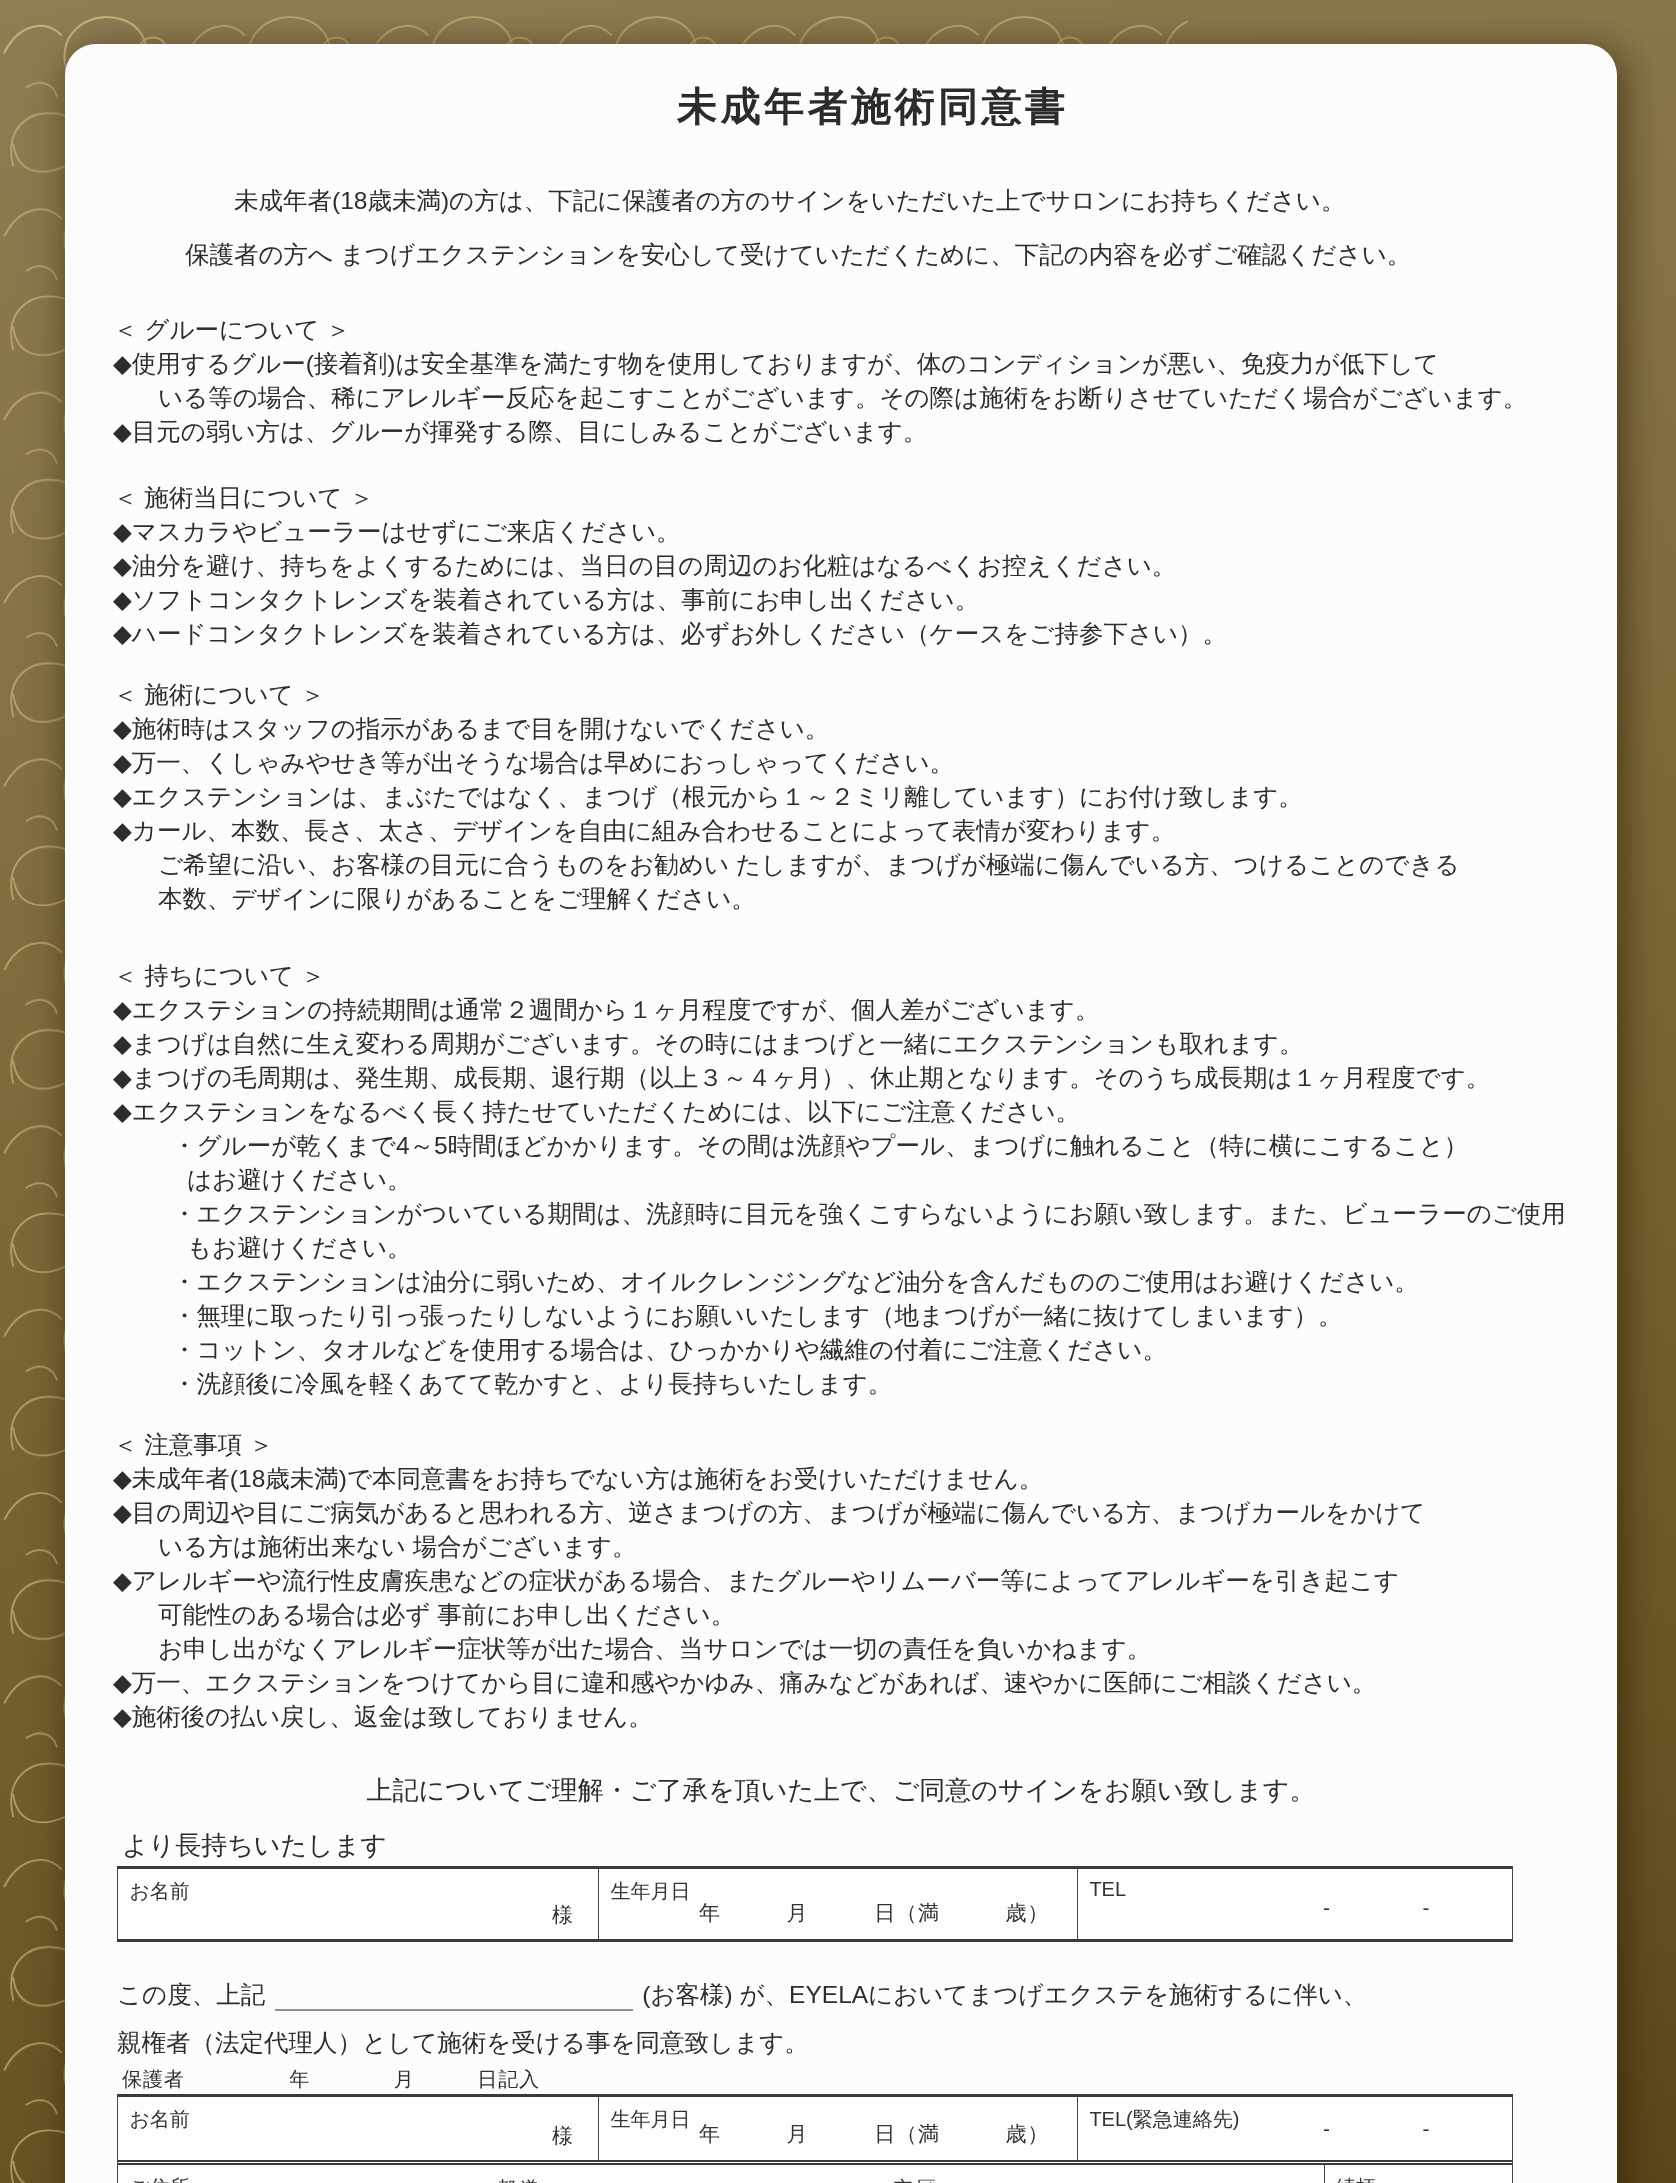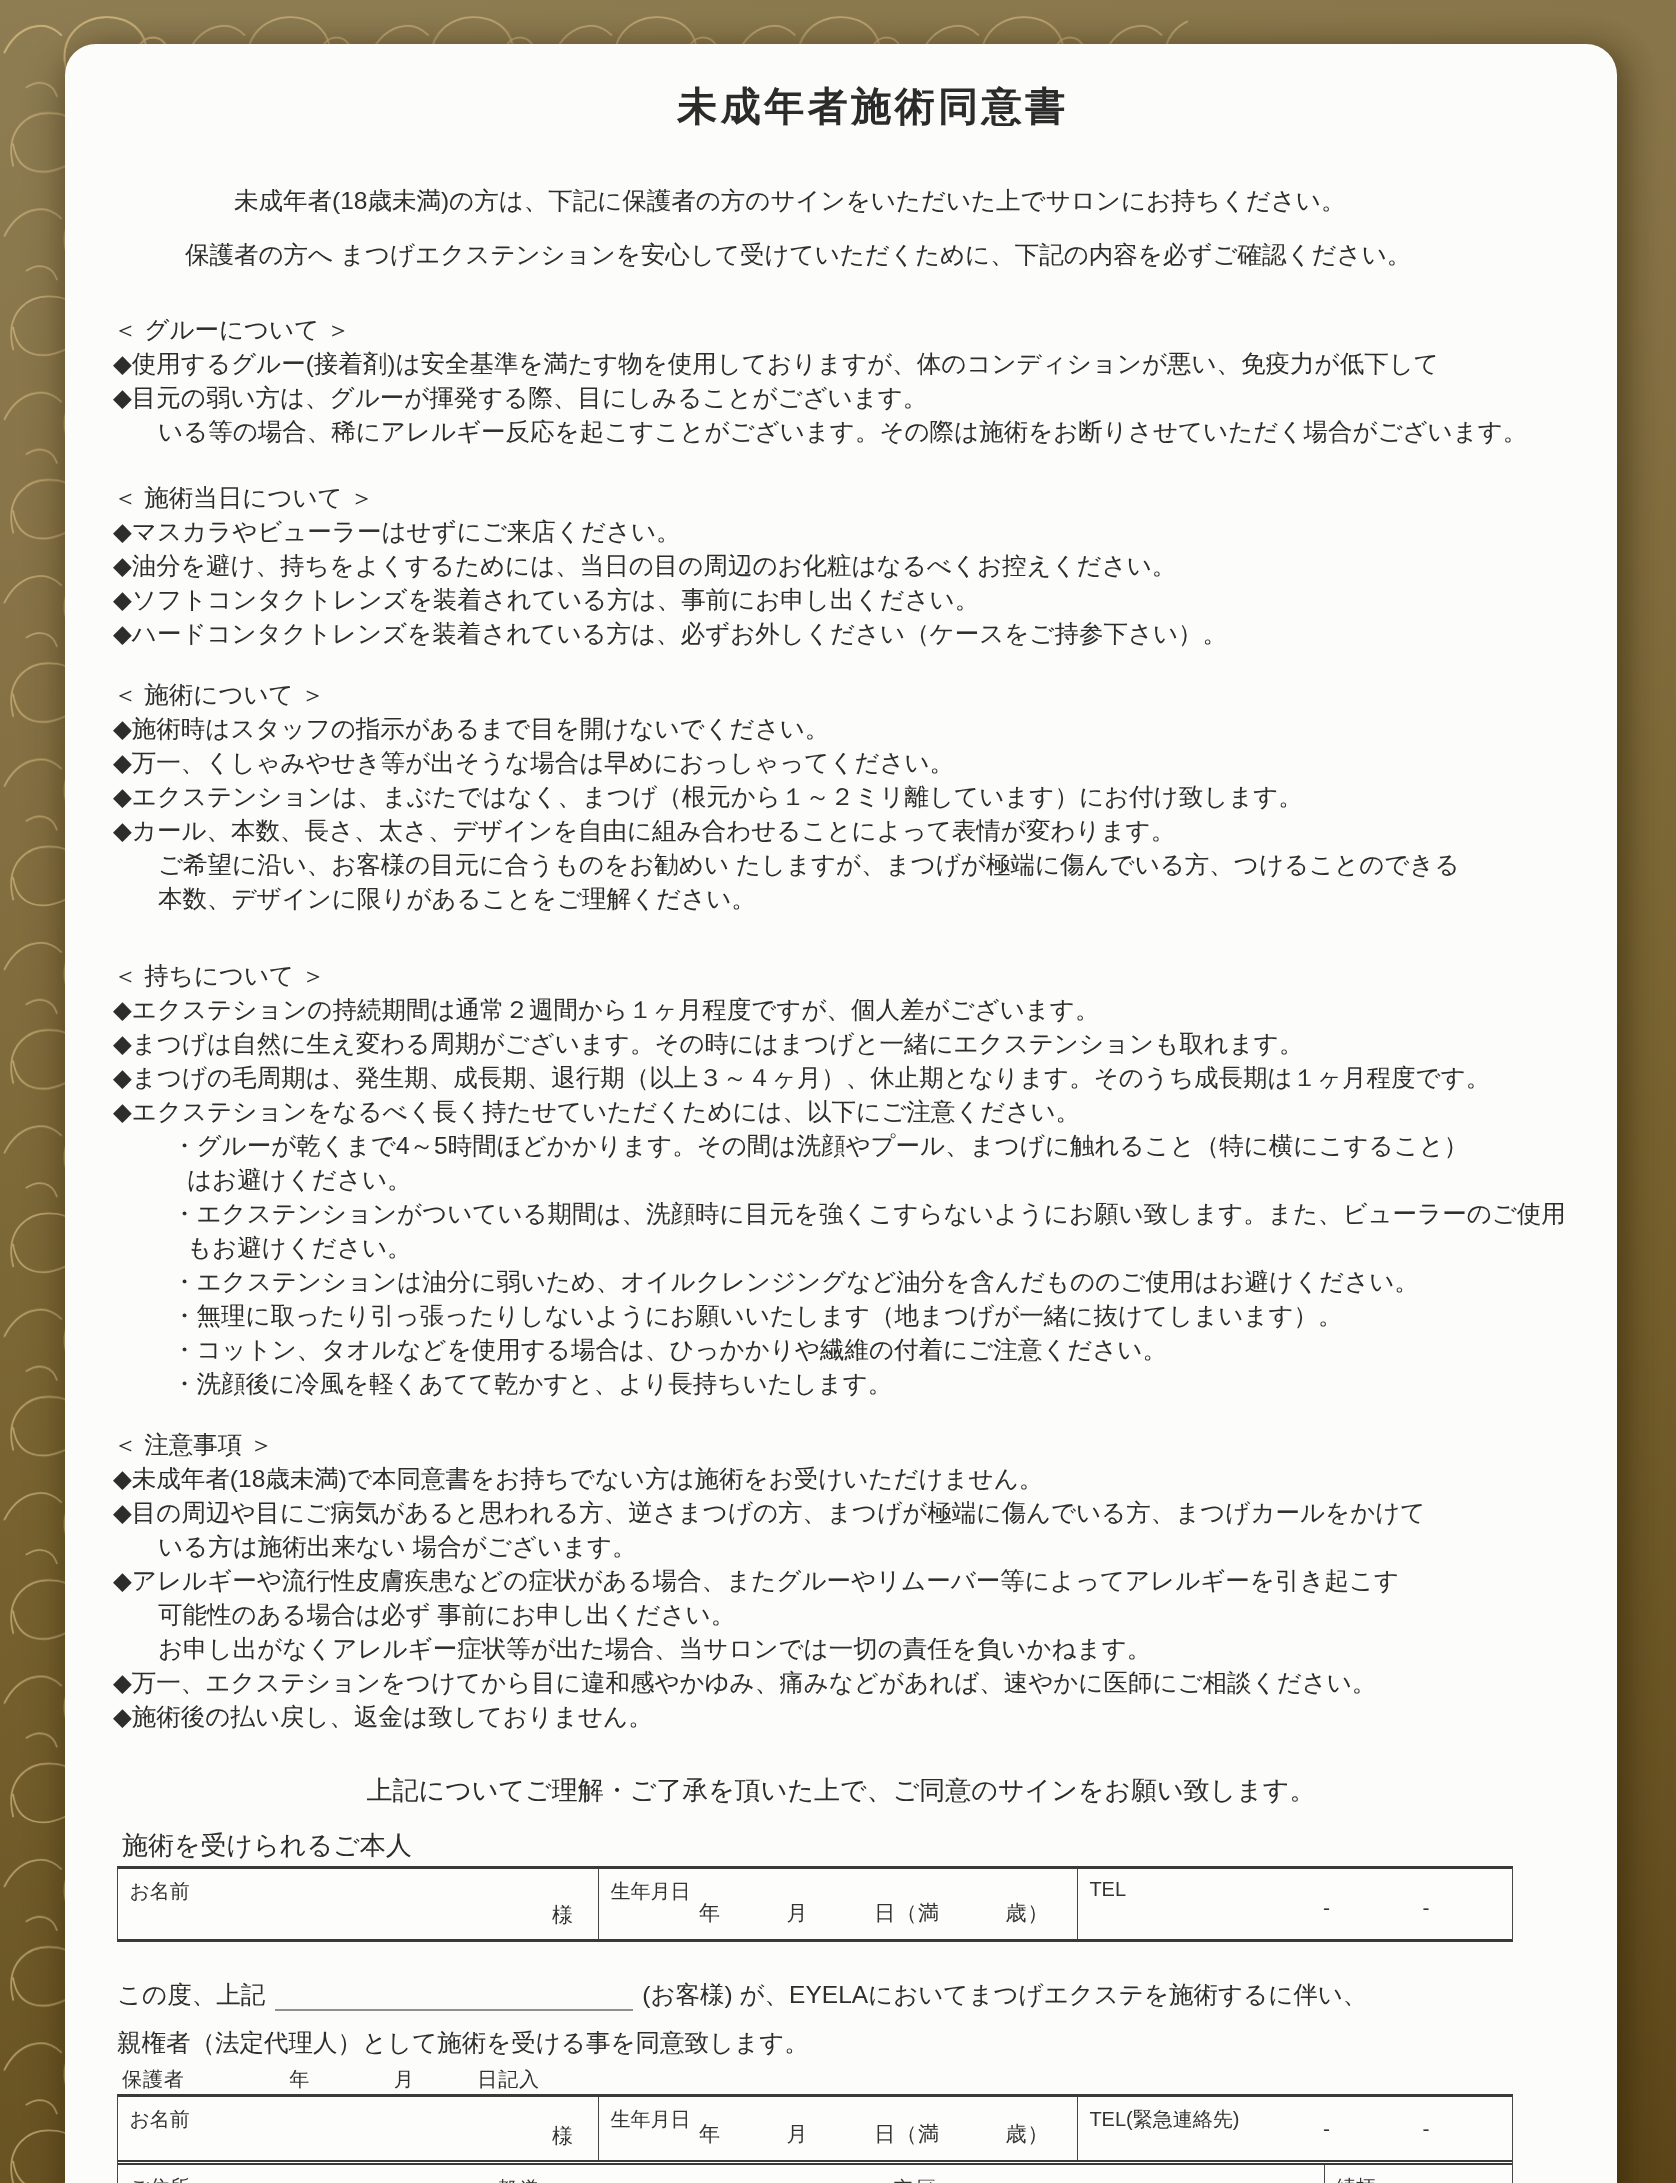--- a/index.html
+++ b/index.html
@@ -80,22 +80,22 @@
 
   <div class="doc-title">未成年者施術同意書</div>
 
   <div class="intro" id="intro1">未成年者(18歳未満)の方は、下記に保護者の方のサインをいただいた上でサロンにお持ちください。</div>
   <div class="intro" id="intro2">保護者の方へ まつげエクステンションを安心して受けていただくために、下記の内容を必ずご確認ください。</div>
 
   <div id="sections">
       <div class="section" style="top: 269px;">
         <div class="ln i0">＜ グルーについて ＞</div>
         <div class="ln i0">◆使用するグルー(接着剤)は安全基準を満たす物を使用しておりますが、体のコンディションが悪い、免疫力が低下して</div>
+        <div class="ln i1">いる等の場合、稀にアレルギー反応を起こすことがございます。その際は施術をお断りさせていただく場合がございます。</div>
         <div class="ln i0">◆目元の弱い方は、グルーが揮発する際、目にしみることがございます。</div>
-        <div class="ln i1">いる等の場合、稀にアレルギー反応を起こすことがございます。その際は施術をお断りさせていただく場合がございます。</div>
       </div>
       <div class="section" style="top: 437px;">
         <div class="ln i0">＜ 施術当日について ＞</div>
         <div class="ln i0">◆マスカラやビューラーはせずにご来店ください。</div>
         <div class="ln i0">◆油分を避け、持ちをよくするためには、当日の目の周辺のお化粧はなるべくお控えください。</div>
         <div class="ln i0">◆ソフトコンタクトレンズを装着されている方は、事前にお申し出ください。</div>
         <div class="ln i0">◆ハードコンタクトレンズを装着されている方は、必ずお外しください（ケースをご持参下さい）。</div>
       </div>
       <div class="section" style="top: 634px;">
         <div class="ln i0">＜ 施術について ＞</div>
@@ -129,21 +129,21 @@
         <div class="ln i0">◆アレルギーや流行性皮膚疾患などの症状がある場合、またグルーやリムーバー等によってアレルギーを引き起こす</div>
         <div class="ln i1">可能性のある場合は必ず 事前にお申し出ください。</div>
         <div class="ln i1">お申し出がなくアレルギー症状等が出た場合、当サロンでは一切の責任を負いかねます。</div>
         <div class="ln i0">◆万一、エクステションをつけてから目に違和感やかゆみ、痛みなどがあれば、速やかに医師にご相談ください。</div>
         <div class="ln i0">◆施術後の払い戻し、返金は致しておりません。</div>
       </div>
     </div>
 
   <div class="closing">上記についてご理解・ご了承を頂いた上で、ご同意のサインをお願い致します。</div>
 
-  <div class="person-label">施術を受けられるご本人</div>
+  <div class="person-label">より長持ちいたします</div>
 
   <div class="ftable" id="table1">
     <div class="frow frow1-t1">
       <div class="fcell">
         <span class="flbl">お名前</span>
         <span class="fval-sama">様</span>
       </div>
       <div class="fcell">
         <span class="flbl">生年月日</span>
         <span class="fval-birth">年　　　月　　　日（満　　　歳）</span>

